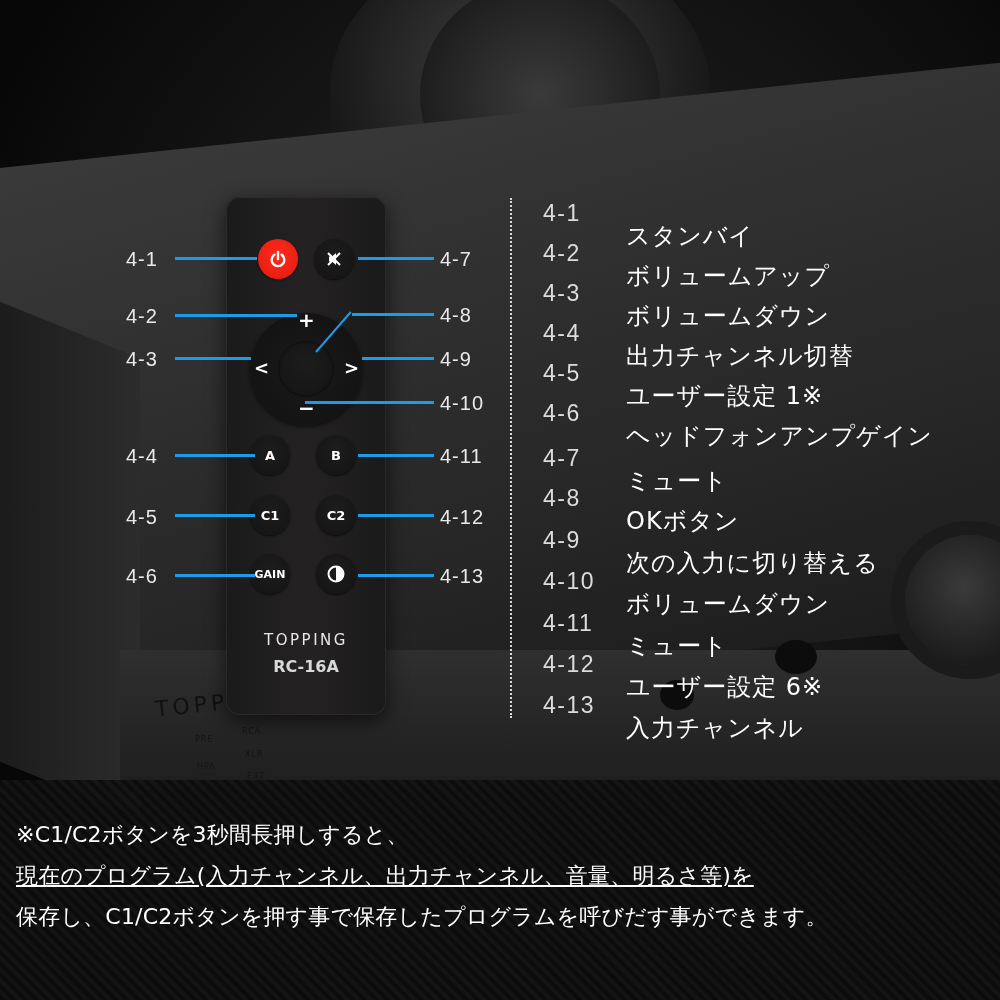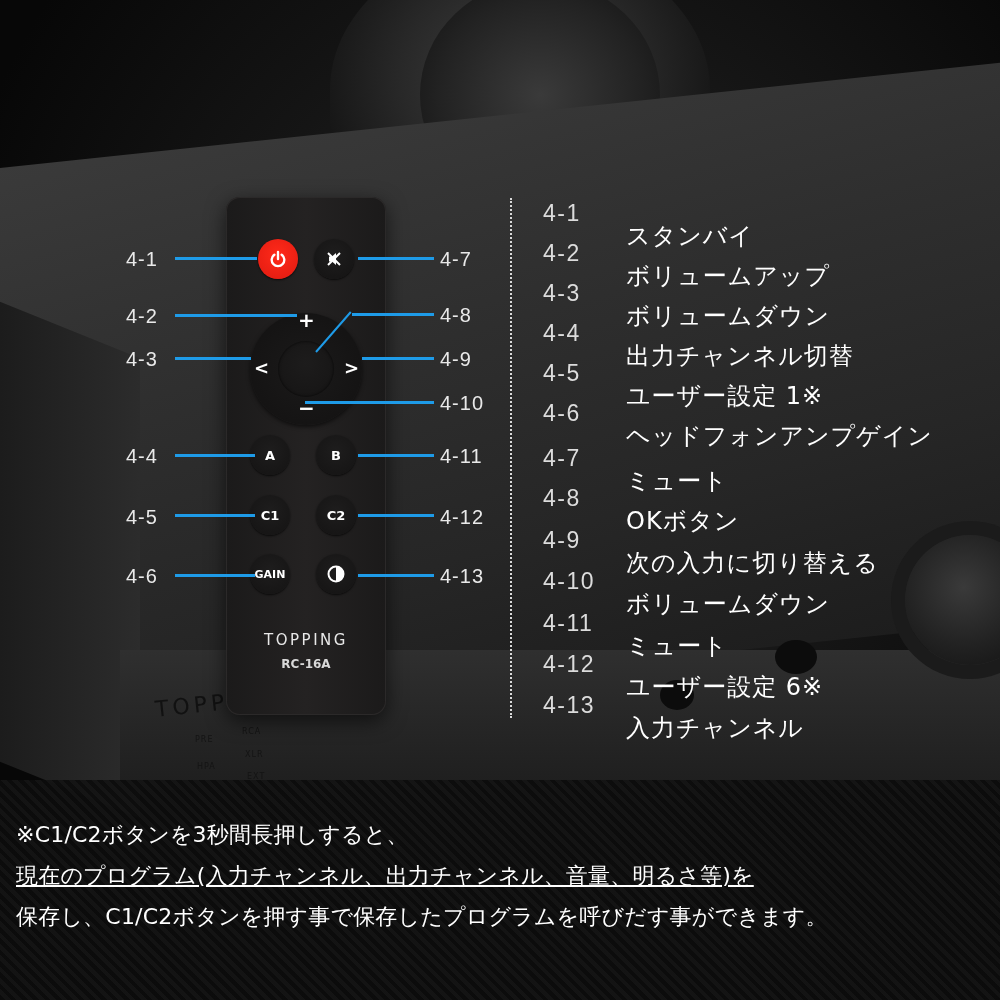--- a/index.html
+++ b/index.html
@@ -89,21 +89,21 @@
   .dpad-glyph {
     position: absolute; color: #fff; font-weight: bold; font-family: "DejaVu Sans", sans-serif;
     font-size: 18px; line-height: 18px;
   }
   .brand {
     position: absolute; left: 0; width: 160px; text-align: center; top: 434px;
     font-size: 15px; letter-spacing: 2.5px; color: #e8e8e8; font-family: "DejaVu Sans", sans-serif;
   }
   .model {
     position: absolute; left: 0; width: 160px; text-align: center; top: 460px;
-    font-size: 12px; color: #d8d8d8; font-weight: bold; font-family: "DejaVu Sans", sans-serif;
+    font-size: 16px; color: #d8d8d8; font-weight: bold; font-family: "DejaVu Sans", sans-serif;
   }
 
   
   .callout-label {
     position: absolute; font-size: 20px; color: #e9e9e9; font-family: "Liberation Sans", sans-serif;
     letter-spacing: 1px; line-height: 22px;
   }
   .line { position: absolute; height: 3px; background: #1e9be8; }
   .line-diag {
     position: absolute; height: 2px; background: #1e9be8; transform-origin: left center;

